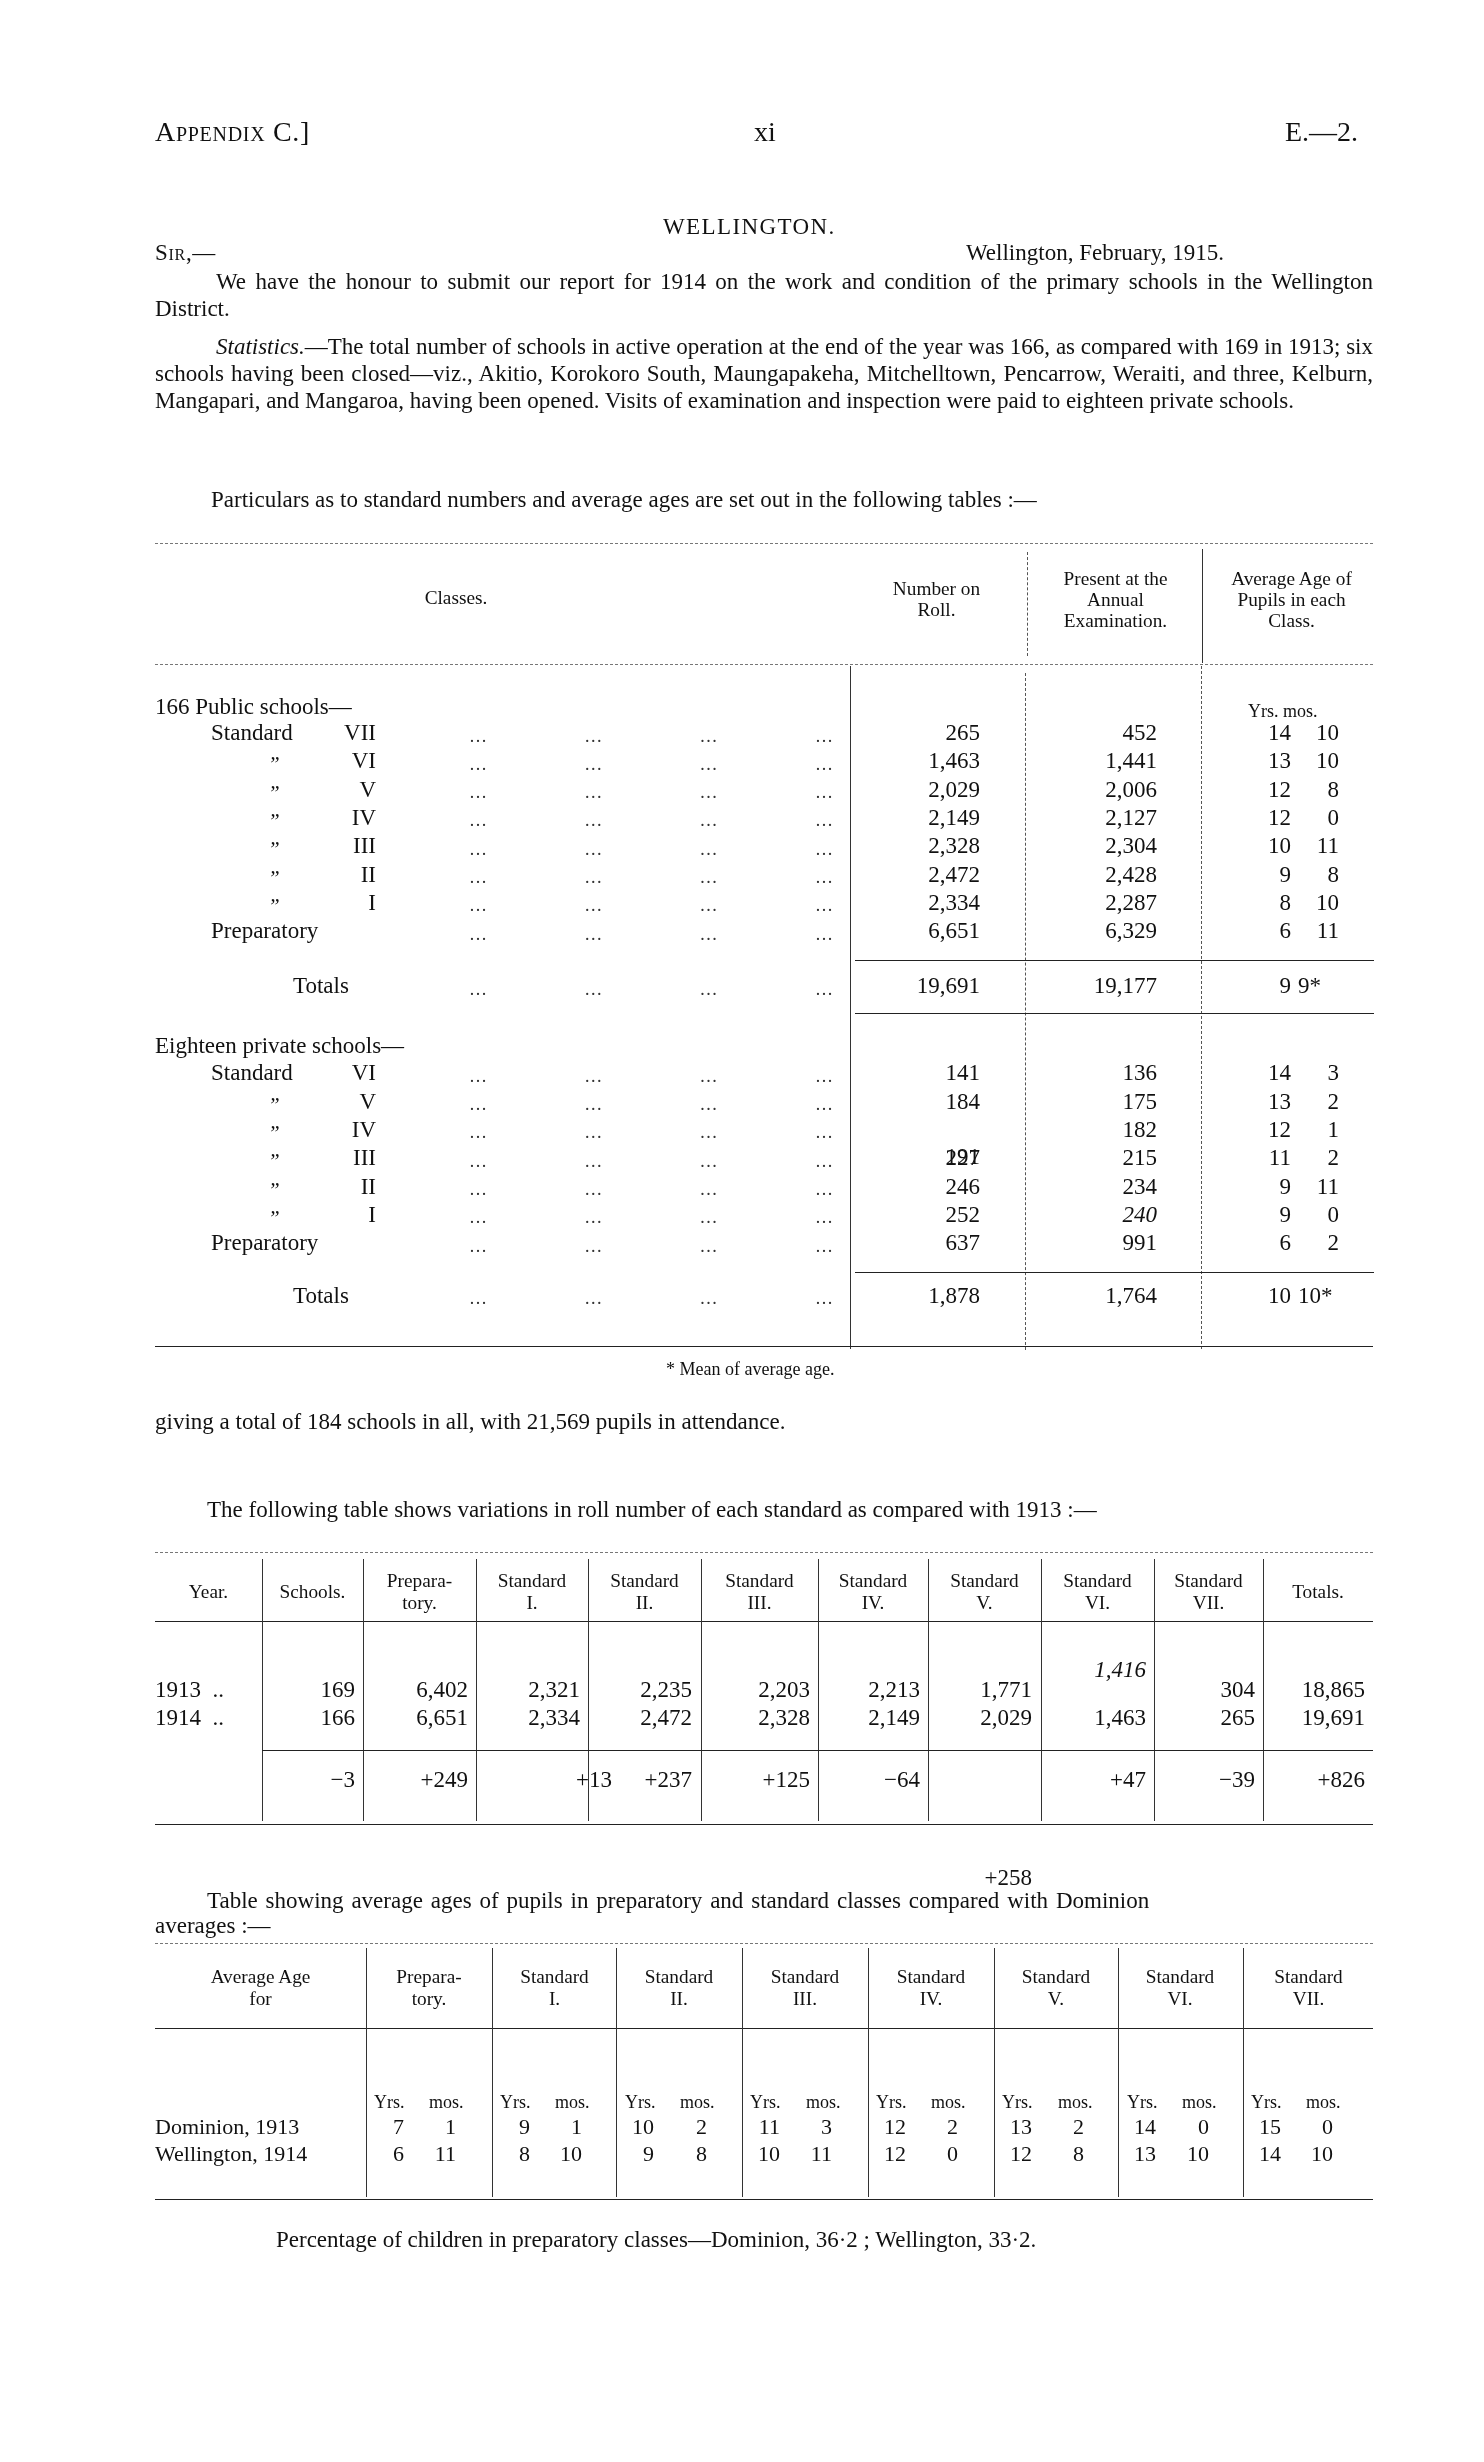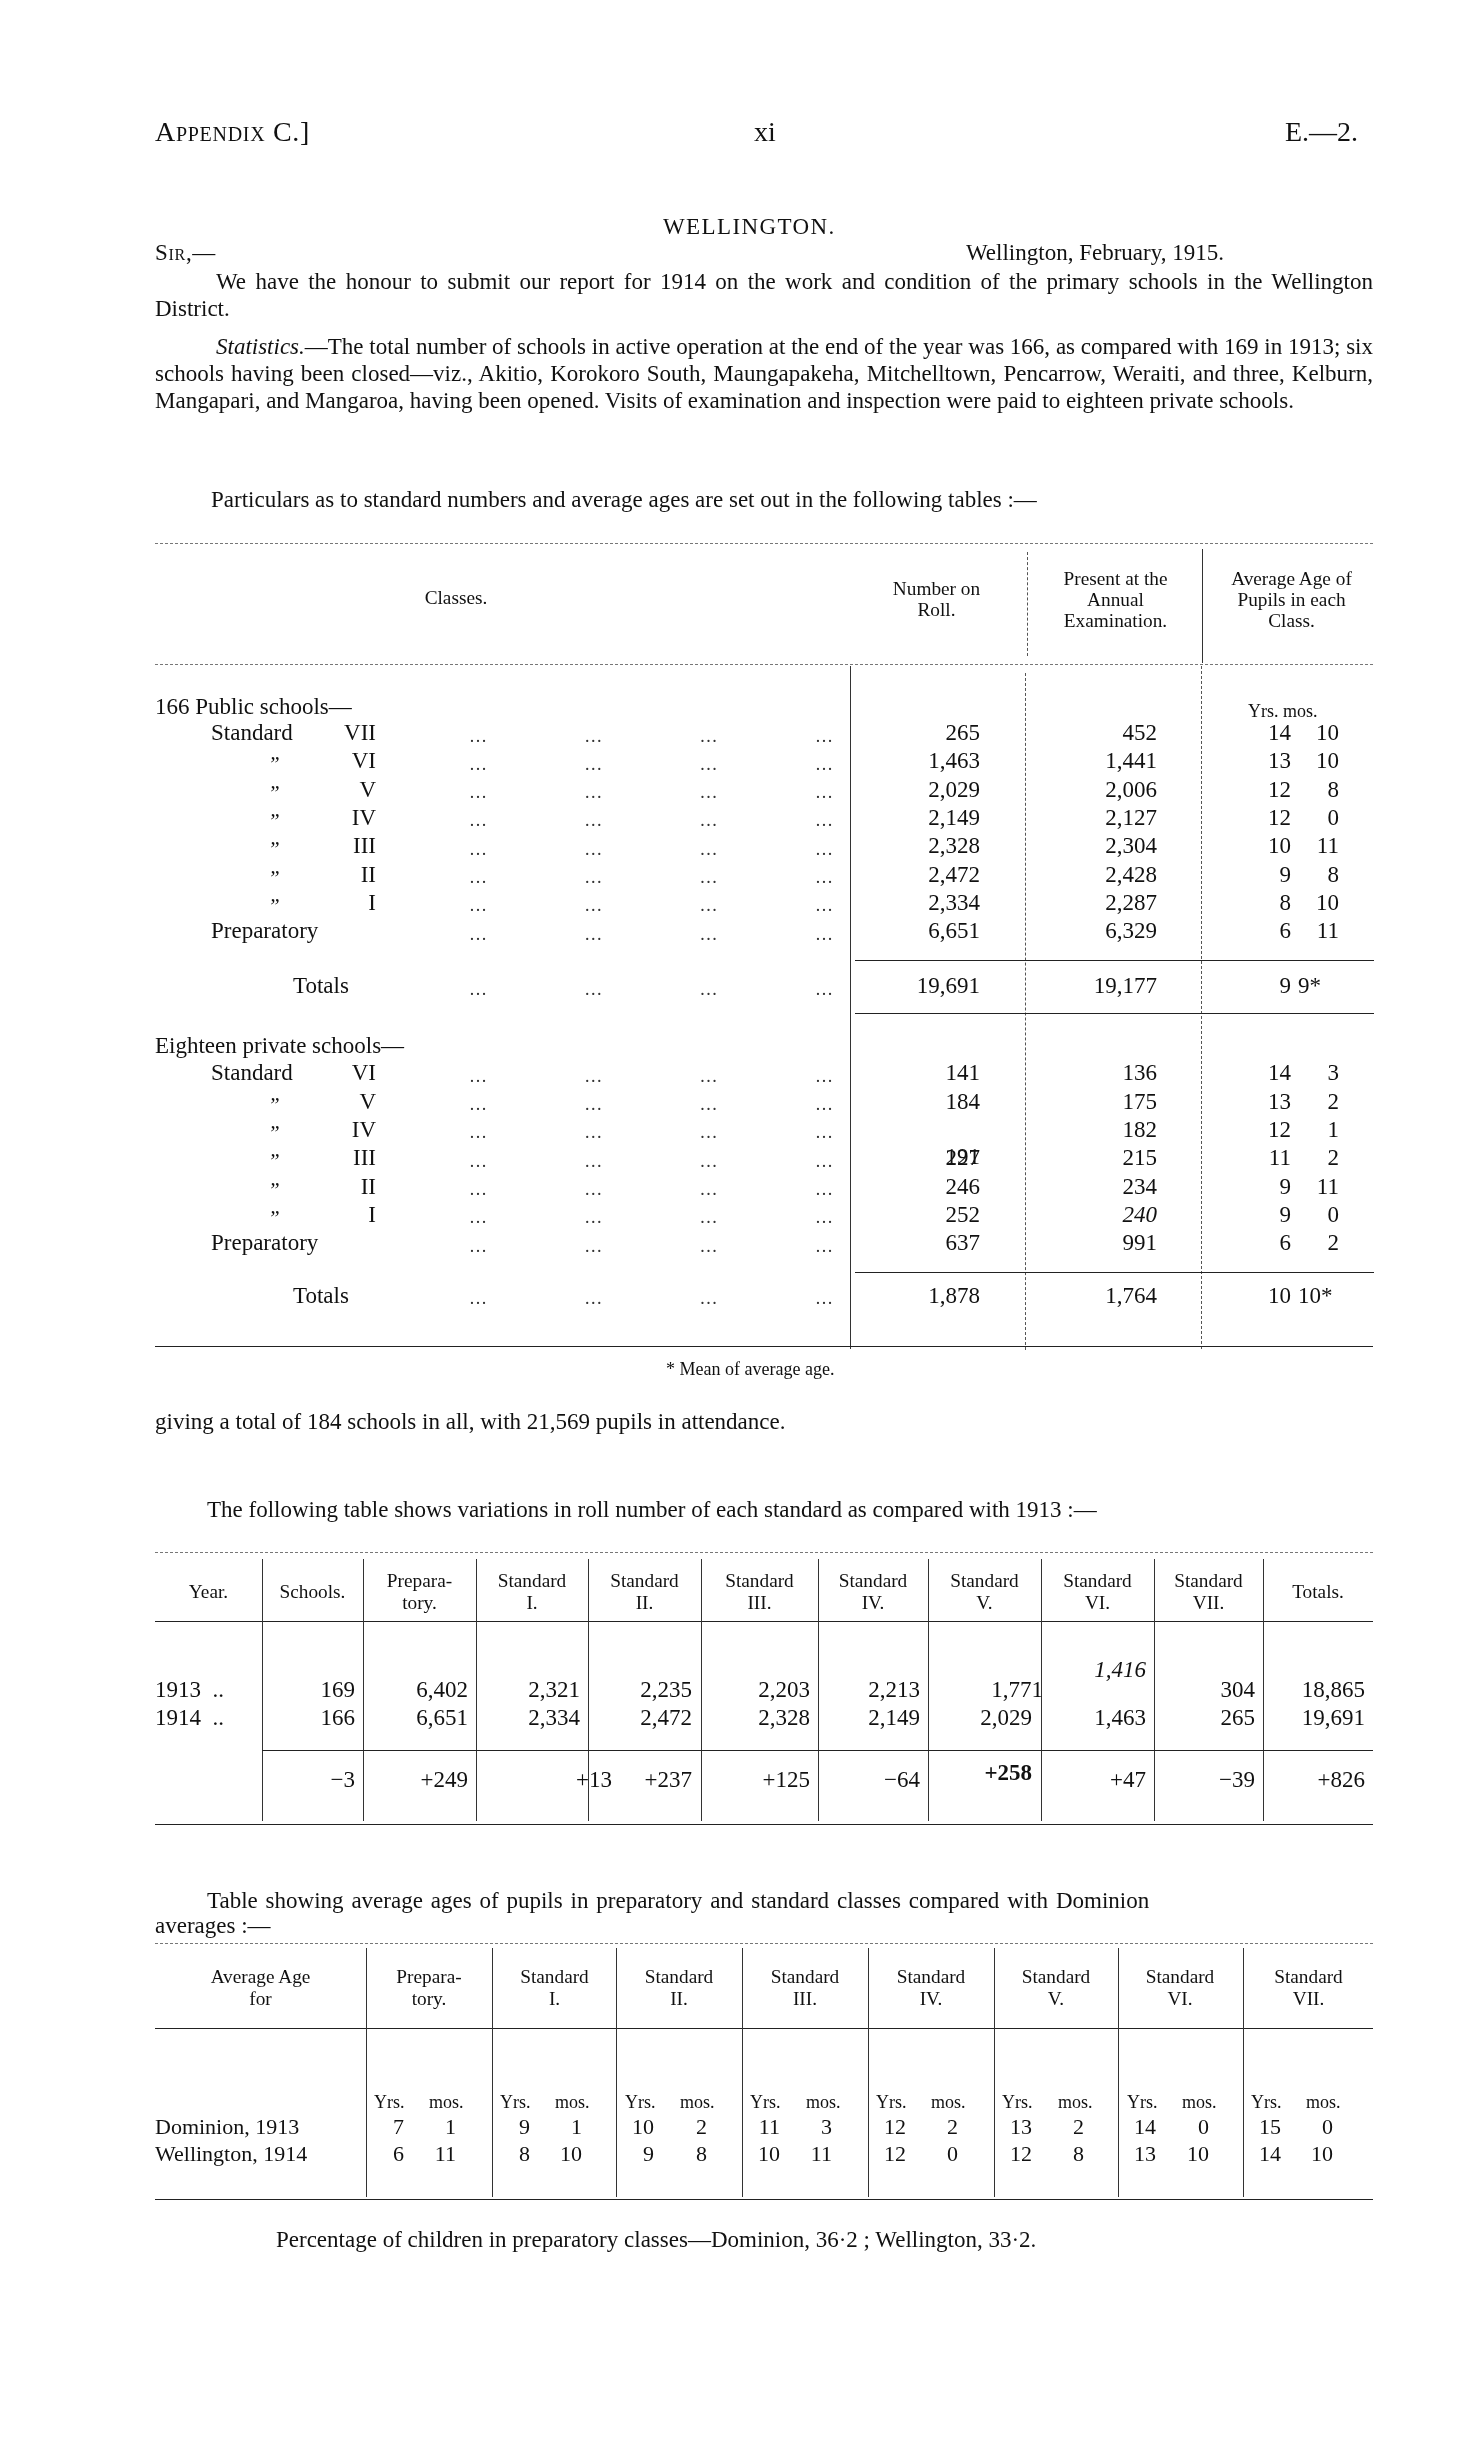--- a/index.html
+++ b/index.html
@@ -309,21 +309,21 @@
     </div>
   <div id="t2-body">
       <div>
         <div class="t2-cell" style="left:155px; top:1677px; text-align:left; white-space:pre;">1913  ..</div>
         <div class="t2-cell" style="left:262px; top:1677px; width:93px;">169</div>
         <div class="t2-cell" style="left:363px; top:1677px; width:105px;">6,402</div>
         <div class="t2-cell" style="left:476px; top:1677px; width:104px;">2,321</div>
         <div class="t2-cell" style="left:588px; top:1677px; width:104px;">2,235</div>
         <div class="t2-cell" style="left:701px; top:1677px; width:109px;">2,203</div>
         <div class="t2-cell" style="left:818px; top:1677px; width:102px;">2,213</div>
-        <div class="t2-cell" style="left:928px; top:1677px; width:104px;padding-left:11px;">1,771</div>
+        <div class="t2-cell" style="left:928px; top:1677px; width:104px;">1,771</div>
         <div class="t2-cell" style="left:1041px; top:1657px; width:105px;font-style:italic;">1,416</div>
         <div class="t2-cell" style="left:1154px; top:1677px; width:101px;">304</div>
         <div class="t2-cell" style="left:1263px; top:1677px; width:102px;">18,865</div>
       </div>
       <div>
         <div class="t2-cell" style="left:155px; top:1705px; text-align:left; white-space:pre;">1914  ..</div>
         <div class="t2-cell" style="left:262px; top:1705px; width:93px;">166</div>
         <div class="t2-cell" style="left:363px; top:1705px; width:105px;">6,651</div>
         <div class="t2-cell" style="left:476px; top:1705px; width:104px;">2,334</div>
         <div class="t2-cell" style="left:588px; top:1705px; width:104px;">2,472</div>
@@ -335,21 +335,21 @@
         <div class="t2-cell" style="left:1263px; top:1705px; width:102px;">19,691</div>
       </div>
       <div class="rule" style="left:262px; top:1750px; width:1111px;"></div>
       <div>
         <div class="t2-cell" style="left:262px; top:1767px; width:93px;">−3</div>
         <div class="t2-cell" style="left:363px; top:1767px; width:105px;">+249</div>
         <div class="t2-cell" style="left:476px; top:1767px; width:104px;padding-left:32px;">+13</div>
         <div class="t2-cell" style="left:588px; top:1767px; width:104px;">+237</div>
         <div class="t2-cell" style="left:701px; top:1767px; width:109px;">+125</div>
         <div class="t2-cell" style="left:818px; top:1767px; width:102px;">−64</div>
-        <div class="t2-cell" style="left:928px; top:1760px; width:104px;font-weight:bold;">+258</div>
+        <div class="t2-cell" style="left:928px; top:1865px; width:104px;">+258</div>
         <div class="t2-cell" style="left:1041px; top:1767px; width:105px;">+47</div>
         <div class="t2-cell" style="left:1154px; top:1767px; width:101px;">−39</div>
         <div class="t2-cell" style="left:1263px; top:1767px; width:102px;">+826</div>
       </div>
     </div>
   <div class="rule" style="left:155px; top:1824px; width:1218px;"></div>
 </div>
 
 <div class="abs body-text" style="left:207px; top:1887px; word-spacing:2.1px;">Table showing average ages of pupils in preparatory and standard classes compared with Dominion</div>
 <div class="abs body-text" style="left:155px; top:1912px;">averages :—</div>

